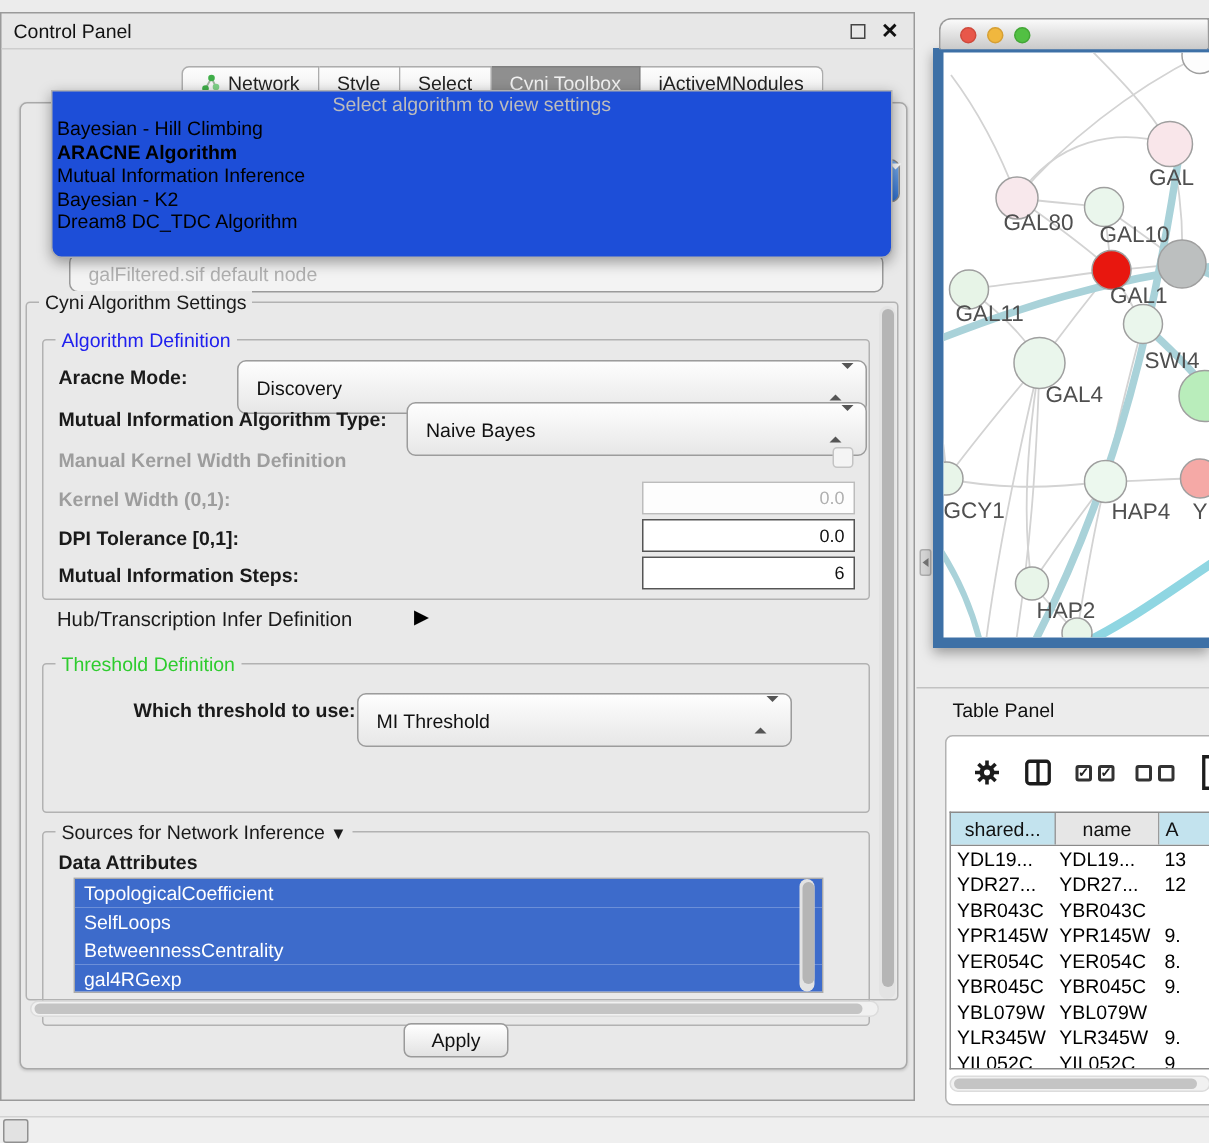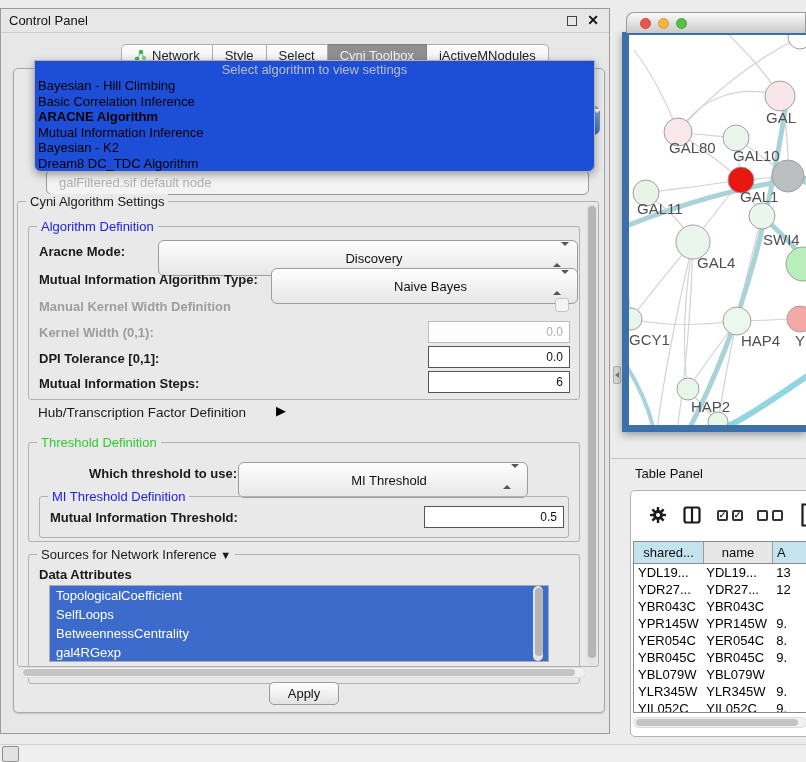--- a/index.html
+++ b/index.html
@@ -32,21 +32,21 @@
   
   .grpbox{position:absolute;border:1px solid #b2b2b2;border-radius:3px;background:transparent;}
   .grptitle{position:absolute;top:-8px;left:8px;background:#e9e9e9;padding:0 4px;font-size:13px;white-space:nowrap;}
   .t-black{color:#1a1a1a;}
   .t-blue{color:#2020ee;}
   .t-green{color:#2ecc2e;}
 
   .flabel{font-size:13px;font-weight:bold;color:#1a1a1a;white-space:nowrap;}
   .flabel.disabled{color:#9d9d9d;}
 
-  .combo{position:absolute;height:36px;background:linear-gradient(#fefefe,#e7e7e7);border:1px solid #9c9c9c;border-radius:6px;display:flex;align-items:center;justify-content:center;}
+  .combo{position:absolute;height:36px;background:linear-gradient(#fefefe,#e7e7e7);border:1px solid #9c9c9c;border-radius:6px;display:flex;align-items:center;}
   .combo .val{font-size:13px;color:#111;padding-left:12px;}
   .spinner{position:absolute;right:8px;top:5px;}
   .tri-up{width:0;height:0;border-left:4px solid transparent;border-right:4px solid transparent;border-bottom:4px solid #555;margin-bottom:3px;}
   .tri-dn{width:0;height:0;border-left:4px solid transparent;border-right:4px solid transparent;border-top:4px solid #555;}
   .combo-frag .tri-up{border-bottom-color:#fff;transform:scale(.8);} .combo-frag .tri-dn{border-top-color:#fff;transform:scale(.8);}
 
   .tfield{position:absolute;height:22px;background:#fff;border:1px solid #555;font-size:12px;color:#111;display:flex;align-items:center;justify-content:flex-end;padding-right:6px;}
   .tfield.disabled{border:1px solid #bcbcbc;color:#b0b0b0;background:#fdfdfd;}
   .chk{position:absolute;width:14px;height:14px;border:1px solid #c4c4c4;border-radius:3px;background:#f4f4f4;}
 
@@ -174,37 +174,32 @@
         <span class="flabel disabled" style="position:absolute;left:10px;top:98px;">Kernel Width (0,1):</span>
         <div class="tfield disabled" style="left:399px;top:94px;width:142px;">0.0</div>
 
         <span class="flabel" style="position:absolute;left:10px;top:124px;">DPI Tolerance [0,1]:</span>
         <div class="tfield" style="left:399px;top:119px;width:142px;">0.0</div>
 
         <span class="flabel" style="position:absolute;left:10px;top:149px;">Mutual Information Steps:</span>
         <div class="tfield" style="left:399px;top:144px;width:142px;">6</div>
       </div>
 
-      <span class="flabel" style="position:absolute;left:20px;top:203px;font-weight:normal;font-size:13.5px;">Hub/Transcription Factor Definition</span>
+      <span class="flabel" style="position:absolute;left:20px;top:203px;font-weight:normal;font-size:13.5px;">Hub/Transcription Infer Definition</span>
       <span style="position:absolute;left:258px;top:201px;font-size:13px;color:#000;">▶</span>
 
       <div class="grpbox" style="left:10px;top:240px;width:552px;height:100px;">
         <span class="grptitle t-green">Threshold Definition</span>
 
         <span class="flabel" style="position:absolute;left:60px;top:23px;">Which threshold to use:</span>
         <div class="combo" style="left:209px;top:19px;width:290px;">
           <span class="val">MI Threshold</span>
           <span class="spinner"><span class="tri-up"></span><span class="tri-dn"></span></span>
         </div>
 
-        <div class="grpbox" style="left:10px;top:53px;width:530px;height:42px;">
-          <span class="grptitle t-blue">MI Threshold Definition</span>
-          <span class="flabel" style="position:absolute;left:10px;top:13px;">Mutual Information Threshold:</span>
-          <div class="tfield" style="left:384px;top:9px;width:140px;">0.5</div>
-        </div>
       </div>
 
       <div class="grpbox" style="left:10px;top:352px;width:552px;height:130px;">
         <span class="grptitle t-black">
           <span>Sources for Network Inference</span>
           <span style="font-size:11px;">▼</span>
         </span>
         <span class="flabel" style="position:absolute;left:10px;top:12px;">Data Attributes</span>
         <div class="attr-list" id="attrList" style="left:20px;top:30px;width:500px;height:77px;">
             <div class="attr-item">TopologicalCoefficient</div>
@@ -227,21 +222,20 @@
     </div>
 
     <div class="apply-btn" style="z-index:3;">Apply</div>
 
   </div>
 
   <div class="dropdown">
     <div class="dd-placeholder">Select algorithm to view settings</div>
     <div id="ddItems">
         <div class="dd-item">Bayesian - Hill Climbing</div>
-        <div class="dd-item">Basic Correlation Inference</div>
         <div class="dd-item bold">ARACNE Algorithm</div>
         <div class="dd-item">Mutual Information Inference</div>
         <div class="dd-item">Bayesian - K2</div>
         <div class="dd-item">Dream8 DC_TDC Algorithm</div>
       </div>
   </div>
 
   <div class="net-titlebar">
     <span class="tl red"></span>
     <span class="tl yellow"></span>

